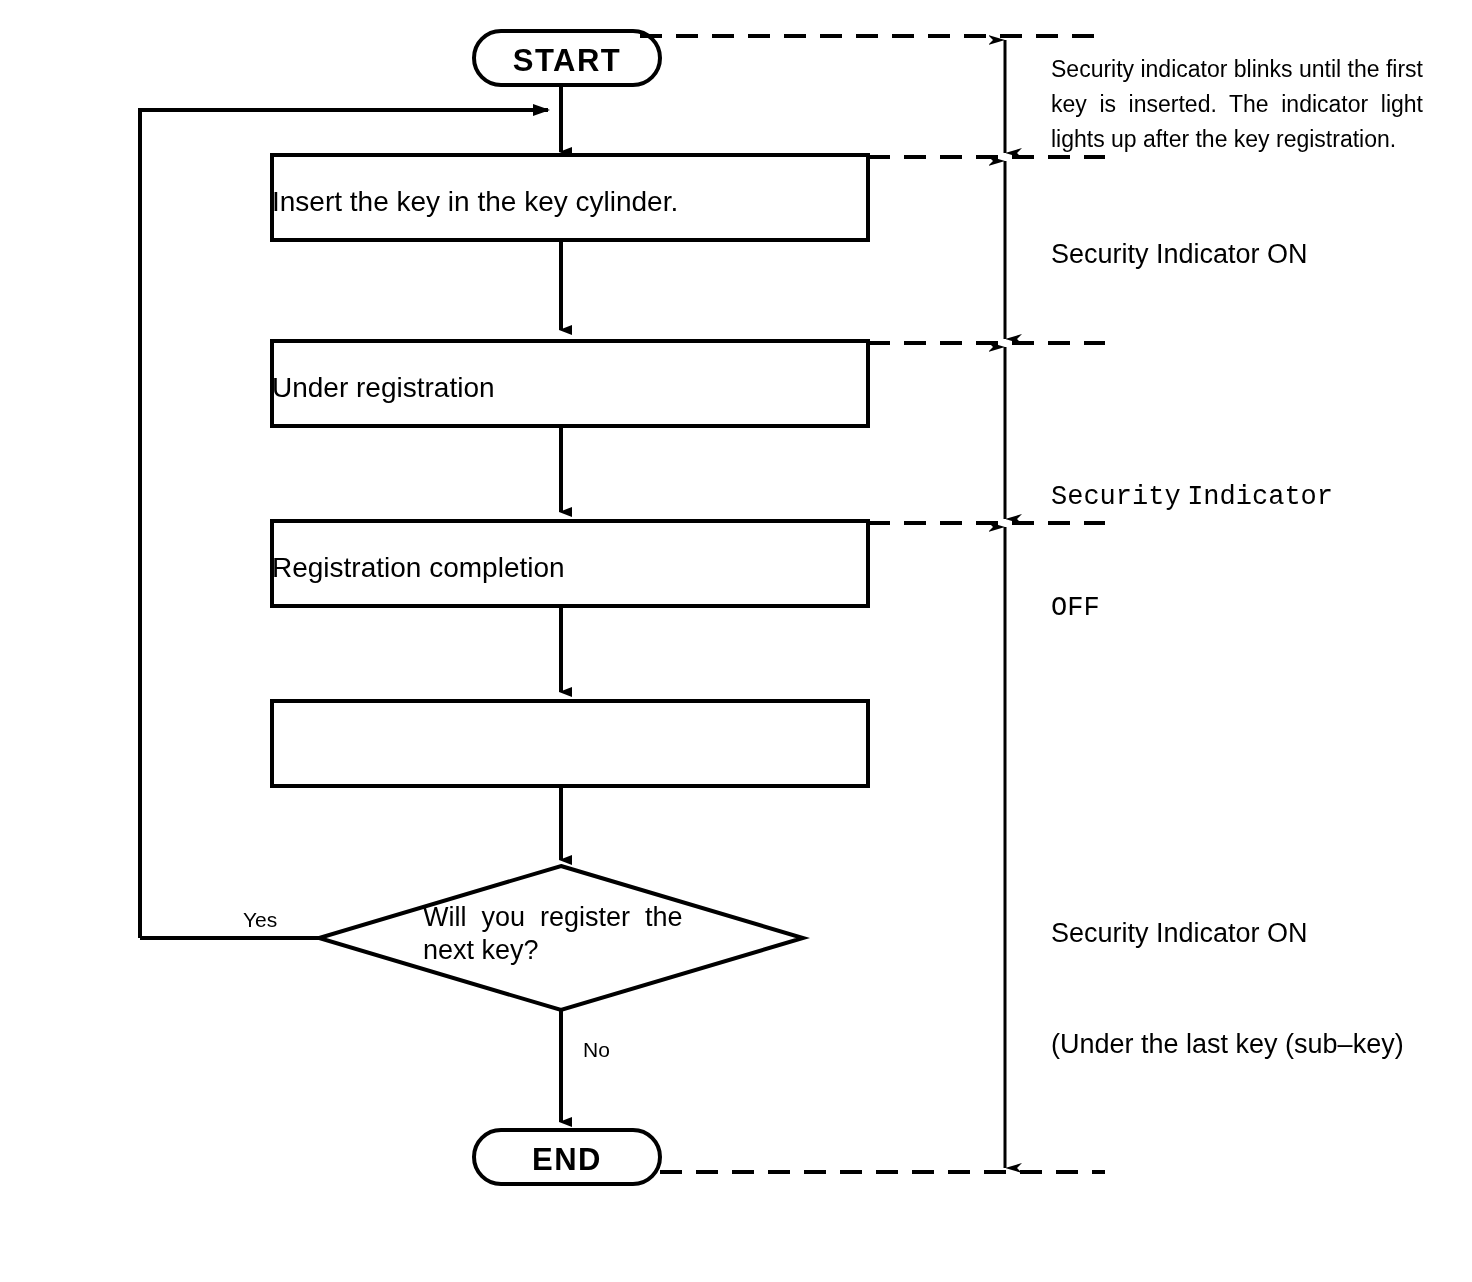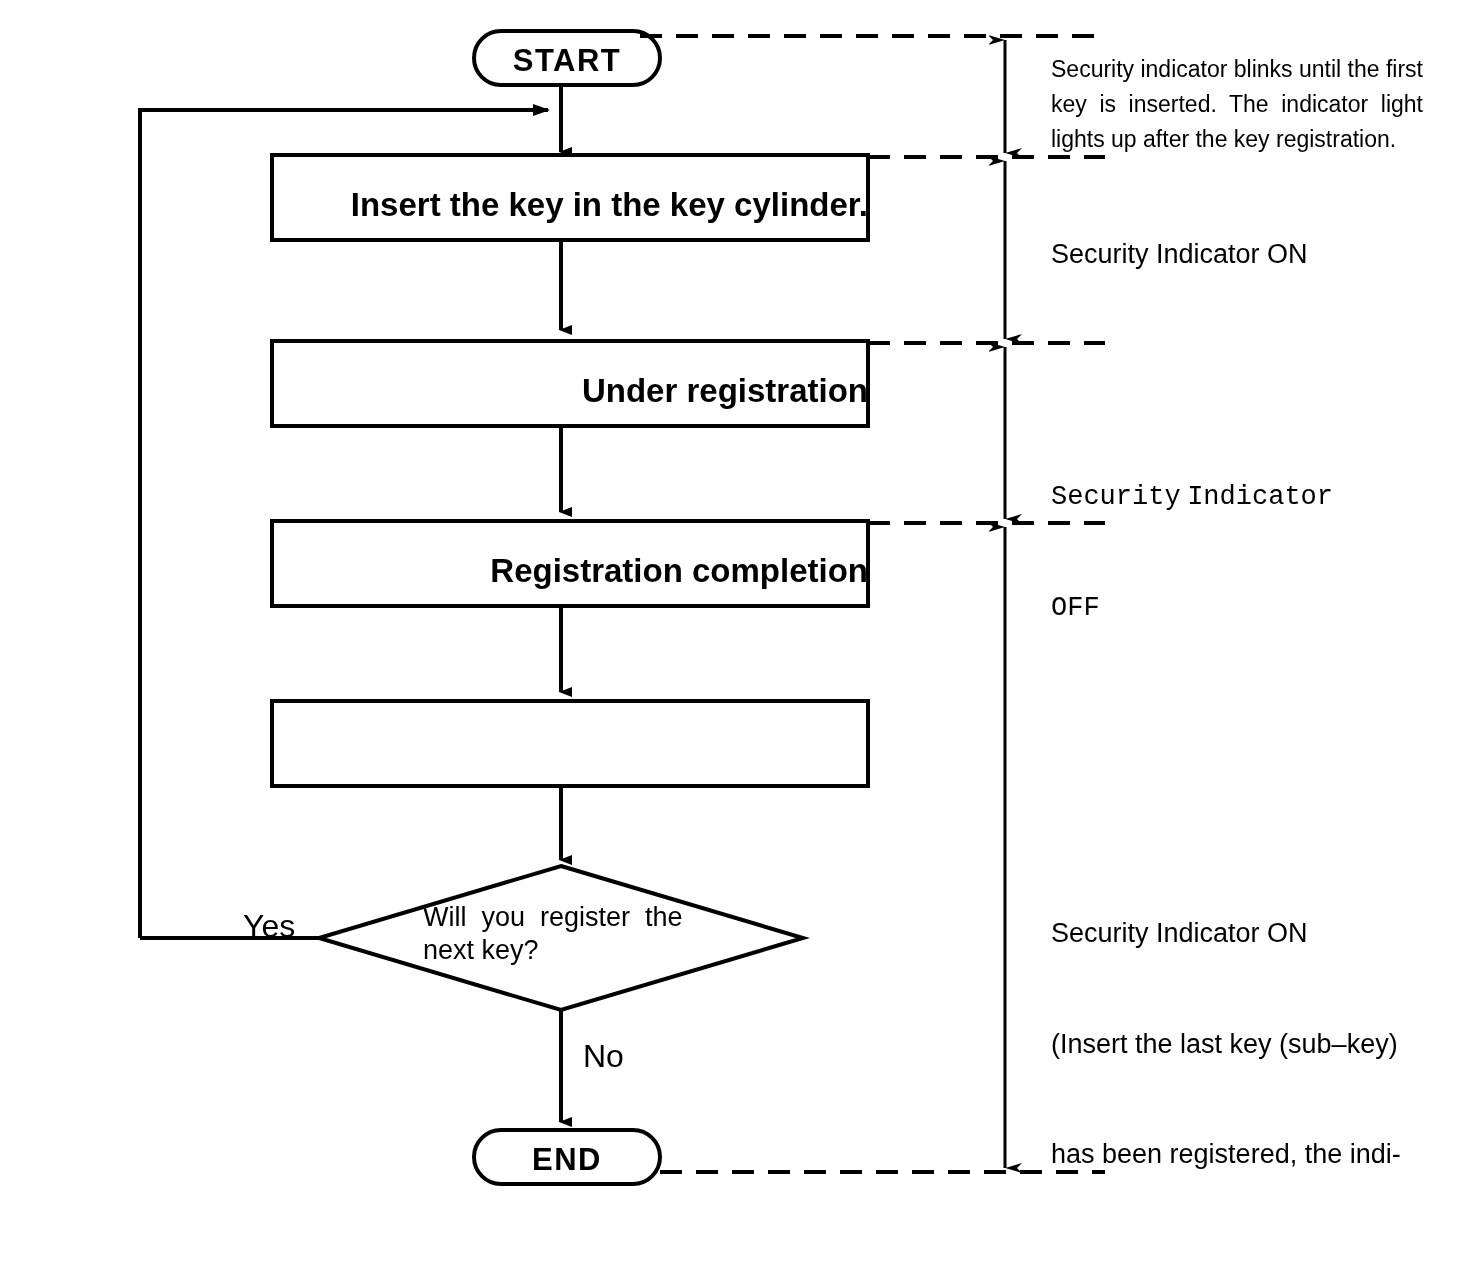--- a/index.html
+++ b/index.html
@@ -32,31 +32,31 @@
     color: #000000;
     line-height: 1.30;
   }
   .terminal-label {
     font-size: 31px;
     font-weight: bold;
     letter-spacing: 1.5px;
     text-align: center;
   }
   .process-label {
-    font-size: 33px;
-    text-align: right;
-    font-weight: 700;
+    font-size: 28px;
+    text-align: left;
+    font-weight: 400;
   }
   .decision-label {
     font-size: 27px;
     text-align: left;
     line-height: 1.22;
   }
   .branch-label {
-    font-size: 32px;
+    font-size: 21px;
     text-align: left;
   }
   .note-small {
     font-size: 23px;
     font-weight: normal;
     line-height: 1.52;
     text-align: justify;
   }
   .note-reg {
     font-size: 27px;
@@ -156,17 +156,16 @@
   <div class="txt note-split" style="left:1051px; top:406px; width:380px;font-family:Liberation Mono, monospace;">
     <div class="jrow">
       <span>Security</span>
       <span>Indicator</span>
     </div>
     <div>OFF</div>
   </div>
 
   <div class="txt note-reg" style="left:1051px; top:842px; width:400px;">
     <div>Security Indicator ON</div>
-    <div>(Insert the last key (sub–key)</div>
-    <div>has been registered, the indi-</div>
+    <div>(Under the last key (sub–key)</div>
   </div>
 
 </div>
 
 </body></html>

